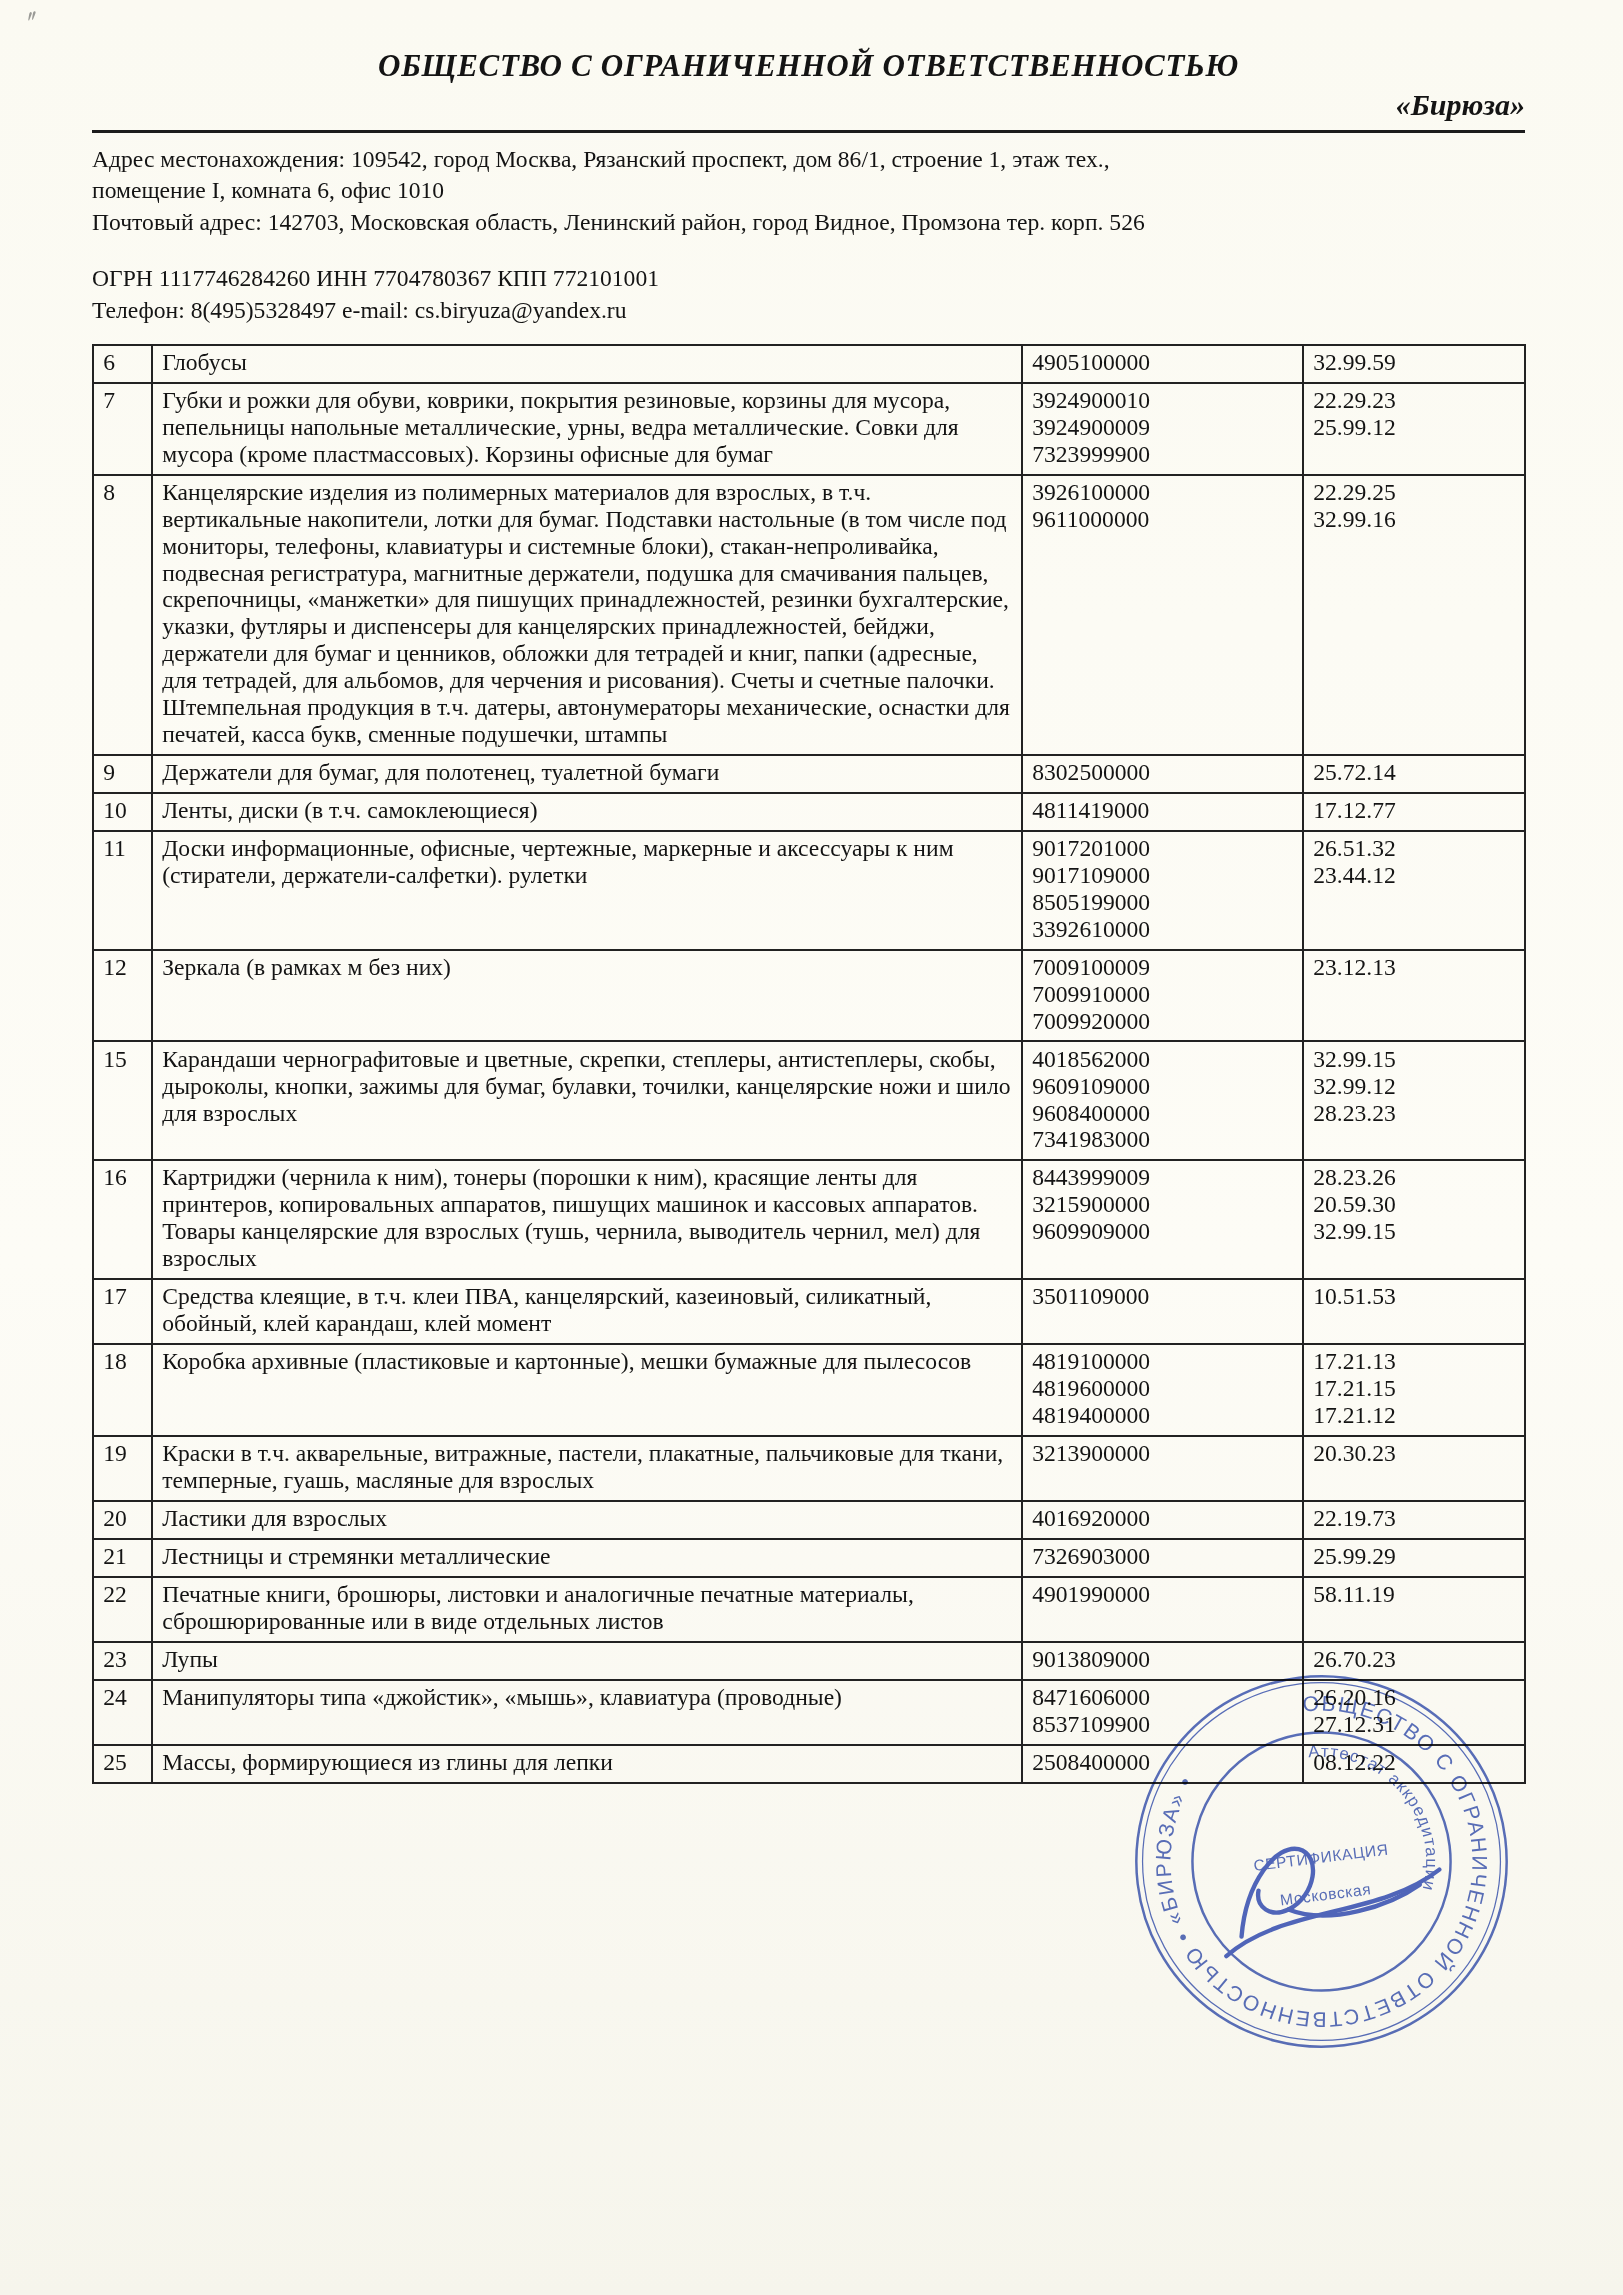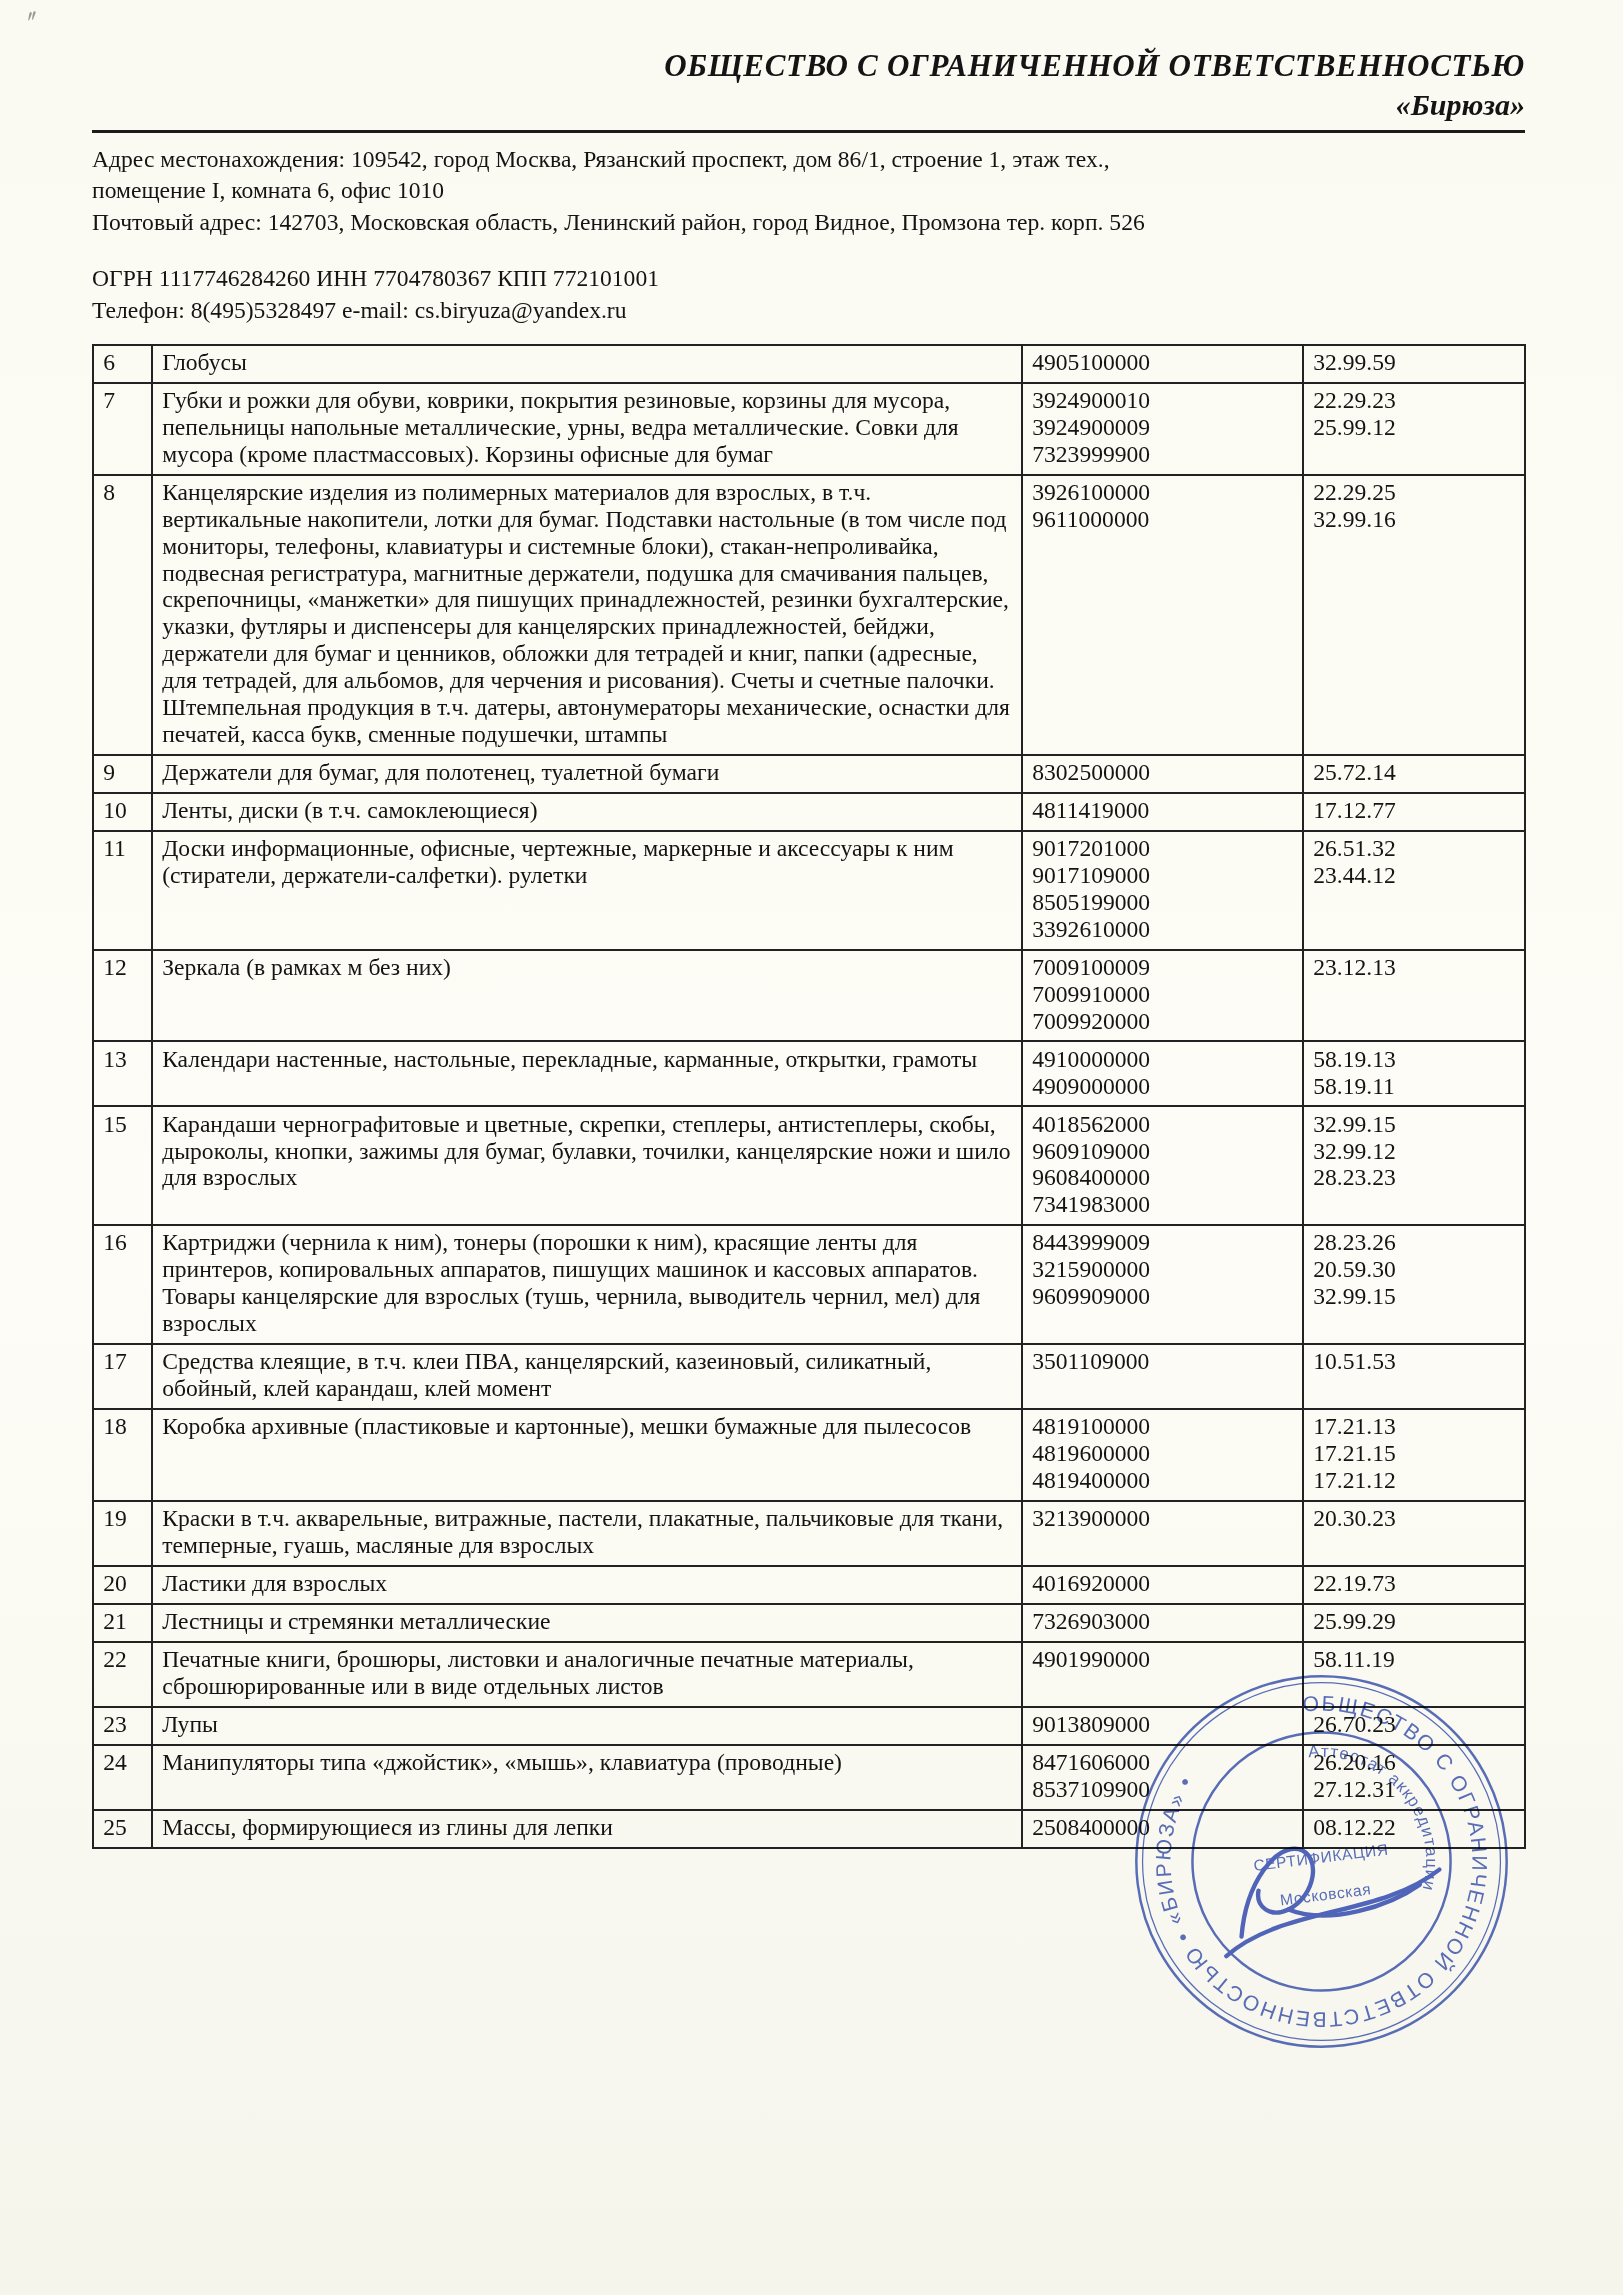--- a/index.html
+++ b/index.html
@@ -6,21 +6,21 @@
   html,body{margin:0;padding:0;}
   body{
     width:1623px;height:2295px;
     background:linear-gradient(180deg,#fbfaf2 0%,#fdfcf6 55%,#f6f5ec 100%);
     font-family:"Liberation Serif","DejaVu Serif",serif;
     color:#141414;
     position:relative;overflow:hidden;
   }
   .page{position:absolute;inset:0;padding:30px 98px 0 92px;box-sizing:border-box;}
   .pen-mark{position:absolute;left:17px;top:7.9px;color:#9a9a96;font-size:22px;transform:rotate(-12deg);}
-  .doc-title{text-align:right;font-weight:bold;font-style:italic;font-size:31px;letter-spacing:0.7px;margin-top:18.3px;}
+  .doc-title{text-align:center;font-weight:bold;font-style:italic;font-size:31px;letter-spacing:0.7px;margin-top:18.3px;}
   .doc-subtitle{text-align:right;font-weight:bold;font-style:italic;font-size:30px;margin-top:3.9px;}
   .rule{border:none;border-top:3.3px solid #1c1c1c;margin:7.9px 0 10.5px 0;}
   .addr{text-align:left;font-size:23.6px;line-height:1.34;}
   .gap-lg{height:25px;}
   .product-table{width:100%;border-collapse:collapse;table-layout:fixed;margin-top:17px;font-size:23.6px;line-height:1.14;}
   .c-num{width:59px;} .c-desc{width:870px;} .c-code{width:281px;} .c-okpd{width:222px;}
   .product-table td{border:2px solid #222;vertical-align:top;padding:3.3px 9.2px 5.9px 9.2px;}
   .cell-num{padding-left:7.9px;}
   .cell-codes div,.cell-okpd div{white-space:nowrap;}
   
@@ -143,32 +143,20 @@
     <td class="cell-codes">
             <div>7009100009</div>
             <div>7009910000</div>
             <div>7009920000</div>
           </td>
     <td class="cell-okpd">
             <div>23.12.13</div>
           </td>
   </tr>
 
-  <tr>
-    <td class="cell-num">13</td>
-    <td class="cell-desc">Календари настенные, настольные, перекладные, карманные, открытки, грамоты</td>
-    <td class="cell-codes">
-            <div>4910000000</div>
-            <div>4909000000</div>
-          </td>
-    <td class="cell-okpd">
-            <div>58.19.13</div>
-            <div>58.19.11</div>
-          </td>
-  </tr>
 
 
   <tr>
     <td class="cell-num">15</td>
     <td class="cell-desc">Карандаши чернографитовые и цветные, скрепки, степлеры, антистеплеры, скобы, дыроколы, кнопки, зажимы для бумаг, булавки, точилки, канцелярские ножи и шило для взрослых</td>
     <td class="cell-codes">
             <div>4018562000</div>
             <div>9609109000</div>
             <div>9608400000</div>
             <div>7341983000</div>

